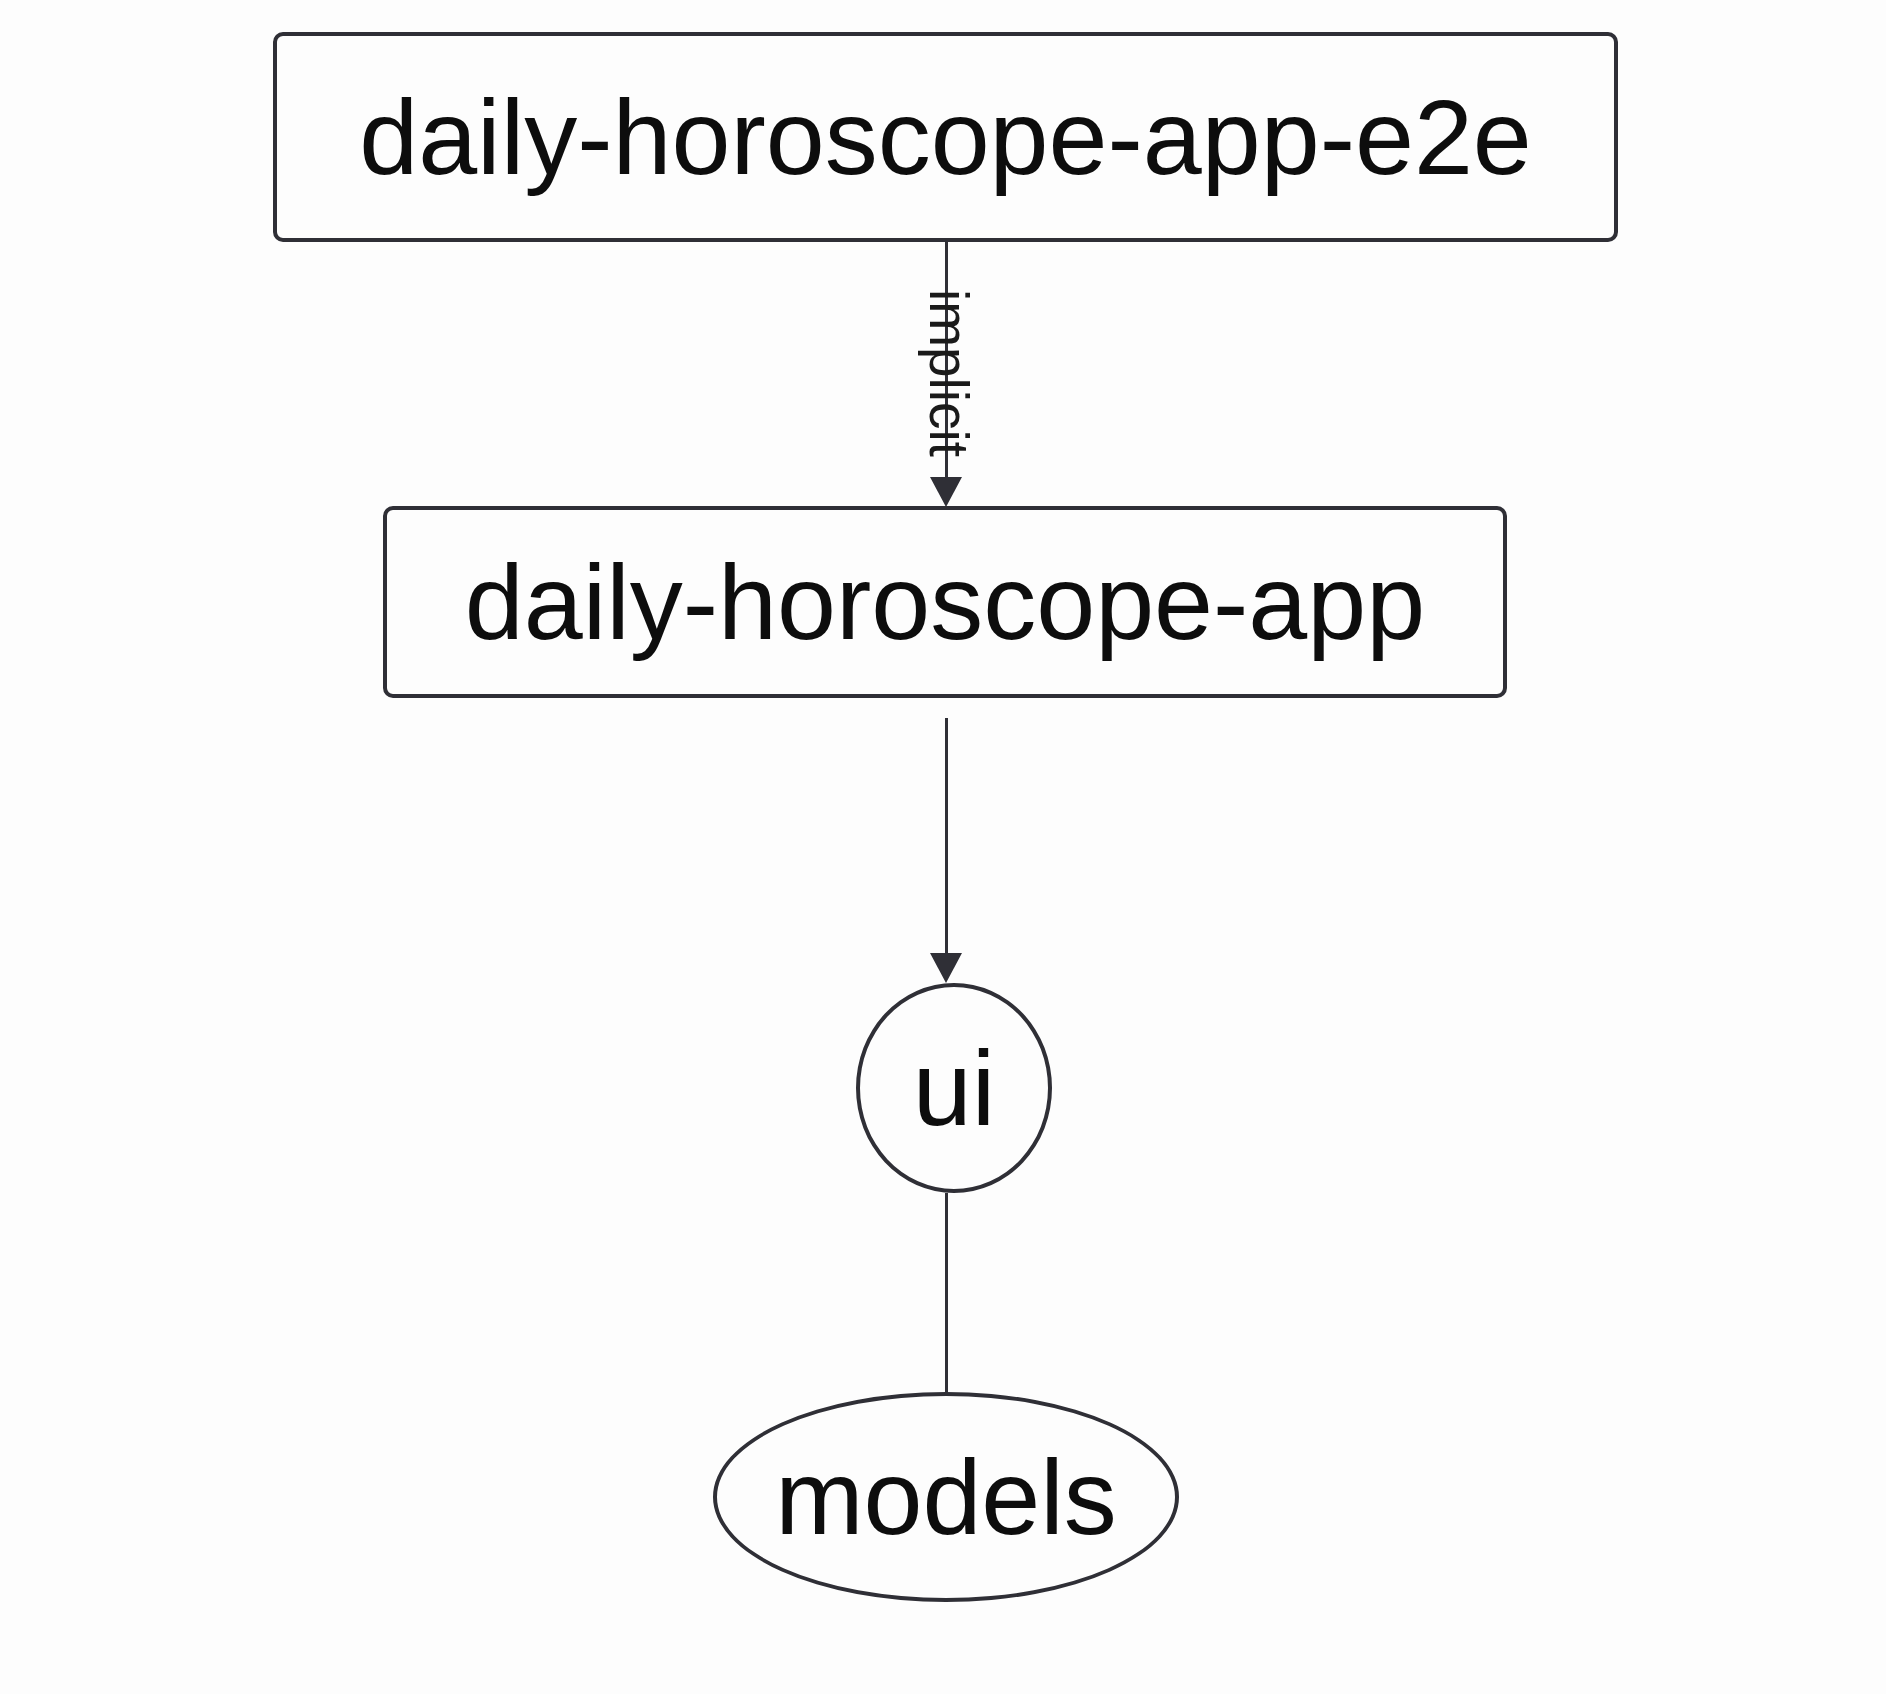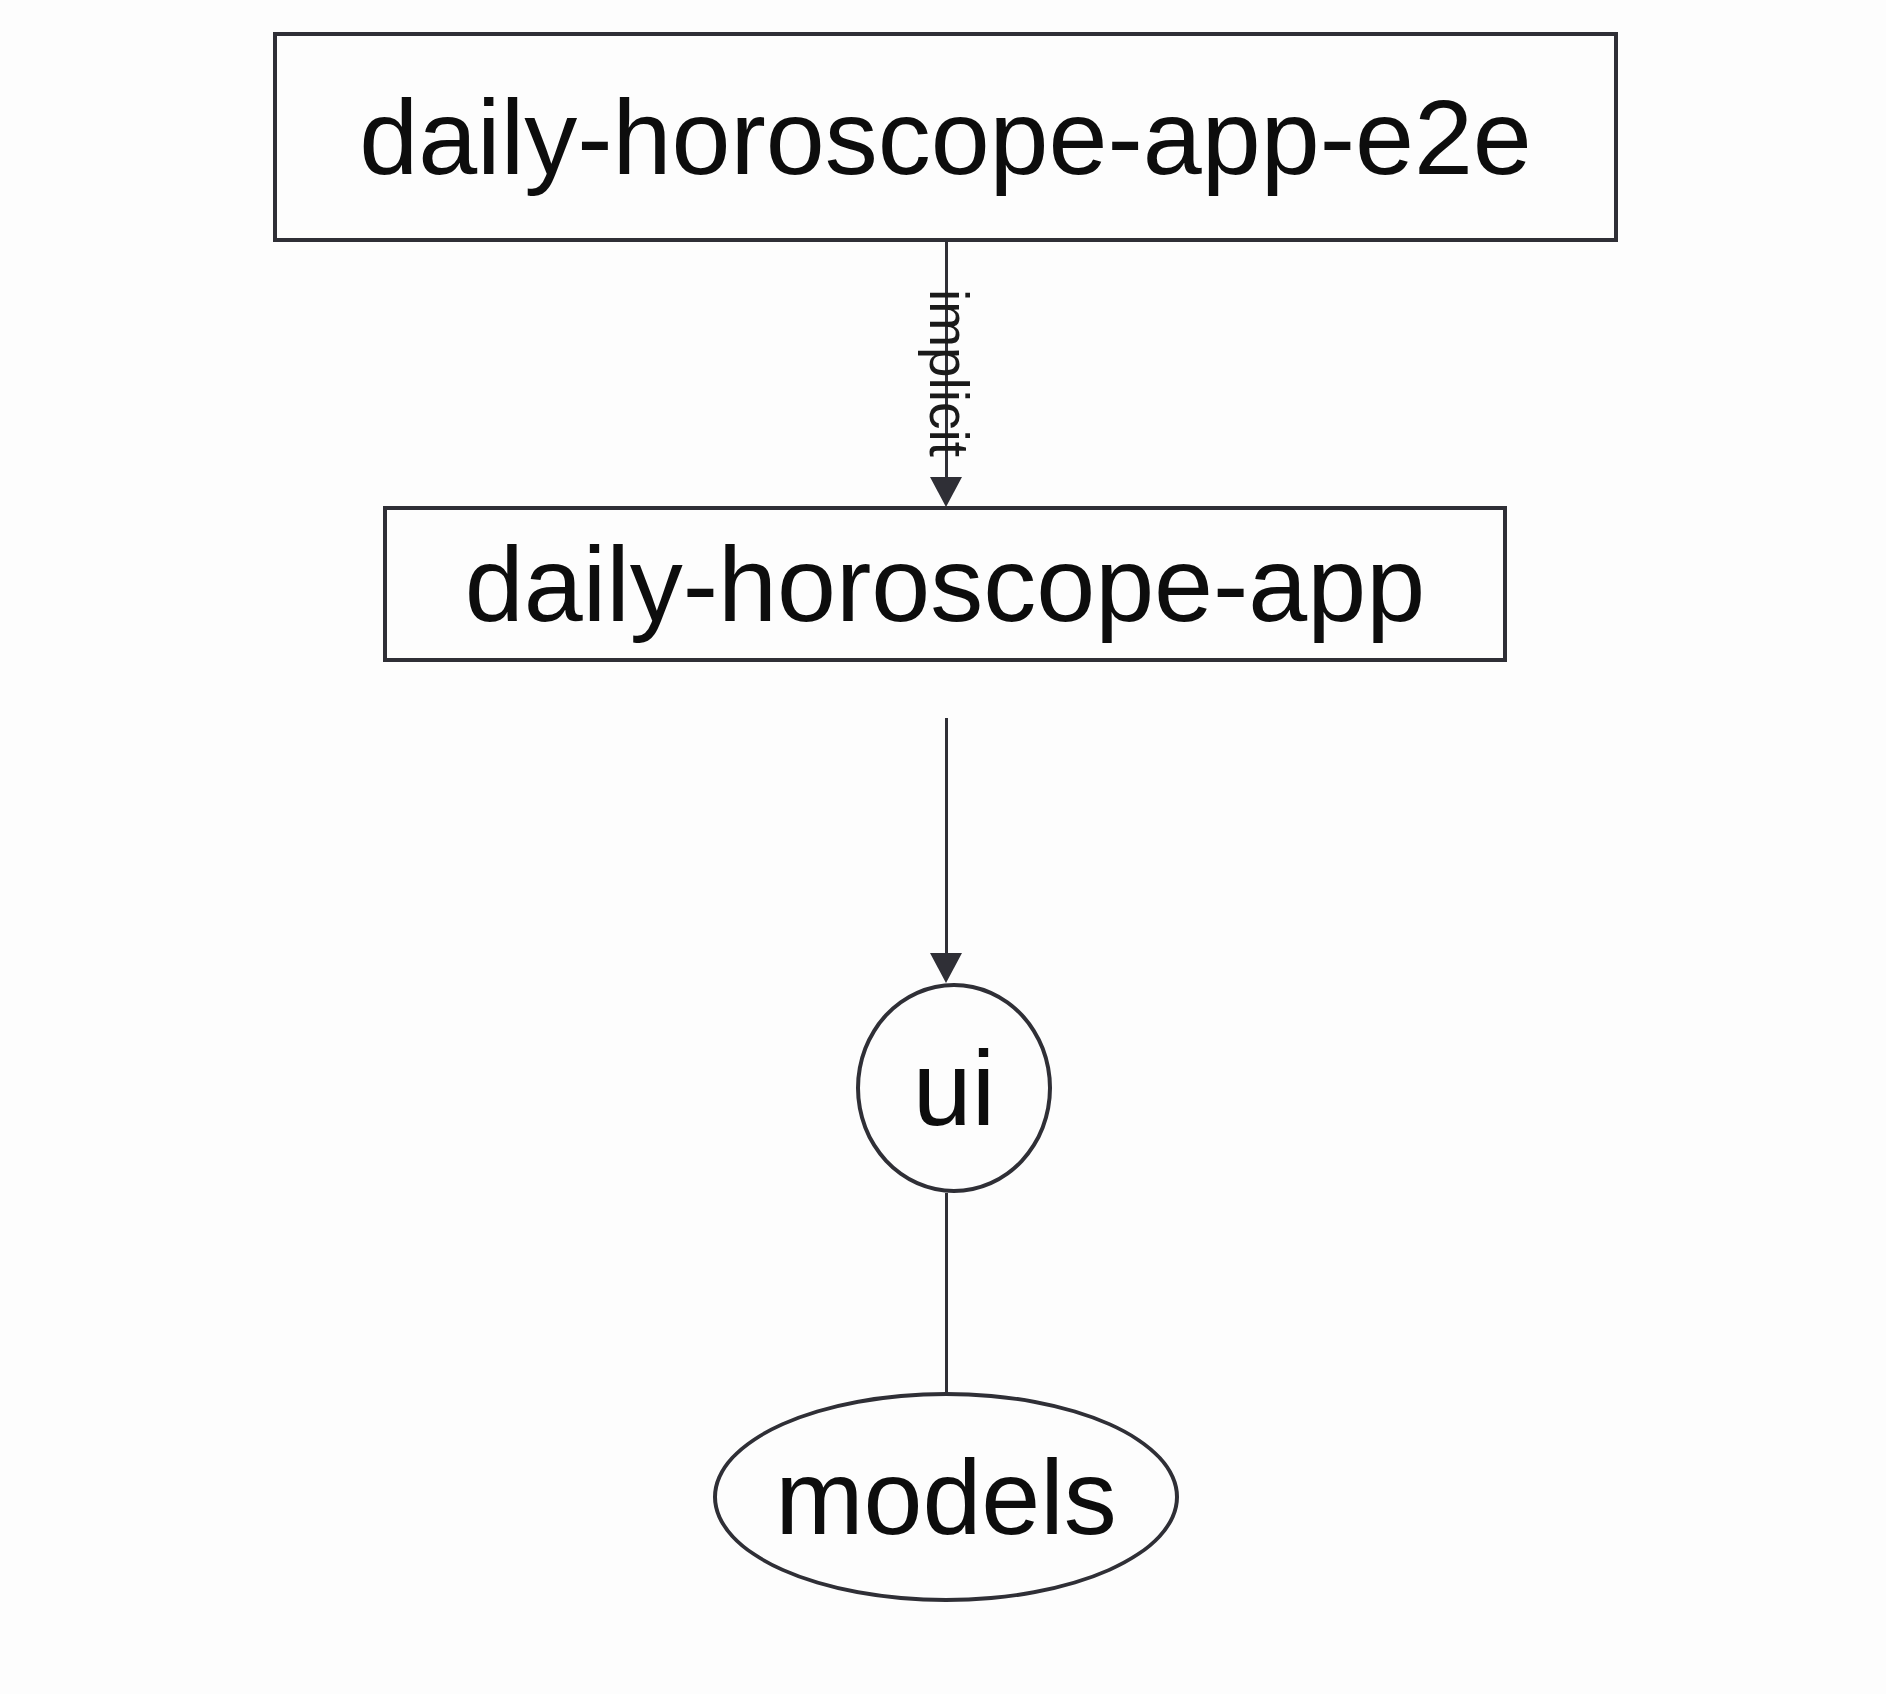--- a/index.html
+++ b/index.html
@@ -25,21 +25,21 @@
     border: 4px solid #2f2f36;
     box-sizing: border-box;
   }
   .node span {
     font-size: 106px;
     line-height: 1;
     white-space: nowrap;
     color: #0d0d0d;
     letter-spacing: 0px;
   }
-  .node.rect { border-radius: 0; }
+  .node.rect { border-radius: 10px; }
   .node.ellipse { border-radius: 50%; }
 
   .edge-line {
     position: absolute;
     width: 3px;
     background: #2f2f36;
   }
   .arrowhead {
     position: absolute;
     width: 0;
@@ -64,21 +64,21 @@
 <div class="canvas">
 
   <div class="node rect" style="left:273px; top:32px; width:1345px; height:210px;">
     <span>daily-horoscope-app-e2e</span>
   </div>
 
   <div class="edge-line" style="left:945px; top:242px; height:238px;"></div>
   <div class="arrowhead" style="left:930px; top:477px;"></div>
   <div class="edge-label" style="left:948px; top:373px;">implicit</div>
 
-  <div class="node rect" style="left:383px; top:506px; width:1124px; height:156px;">
+  <div class="node rect" style="left:383px; top:506px; width:1124px; height:192px;">
     <span>daily-horoscope-app</span>
   </div>
 
   <div class="edge-line" style="left:945px; top:718px; height:238px;"></div>
   <div class="arrowhead" style="left:930px; top:953px;"></div>
 
   <div class="node ellipse" style="left:856px; top:983px; width:196px; height:210px;">
     <span>ui</span>
   </div>
 

